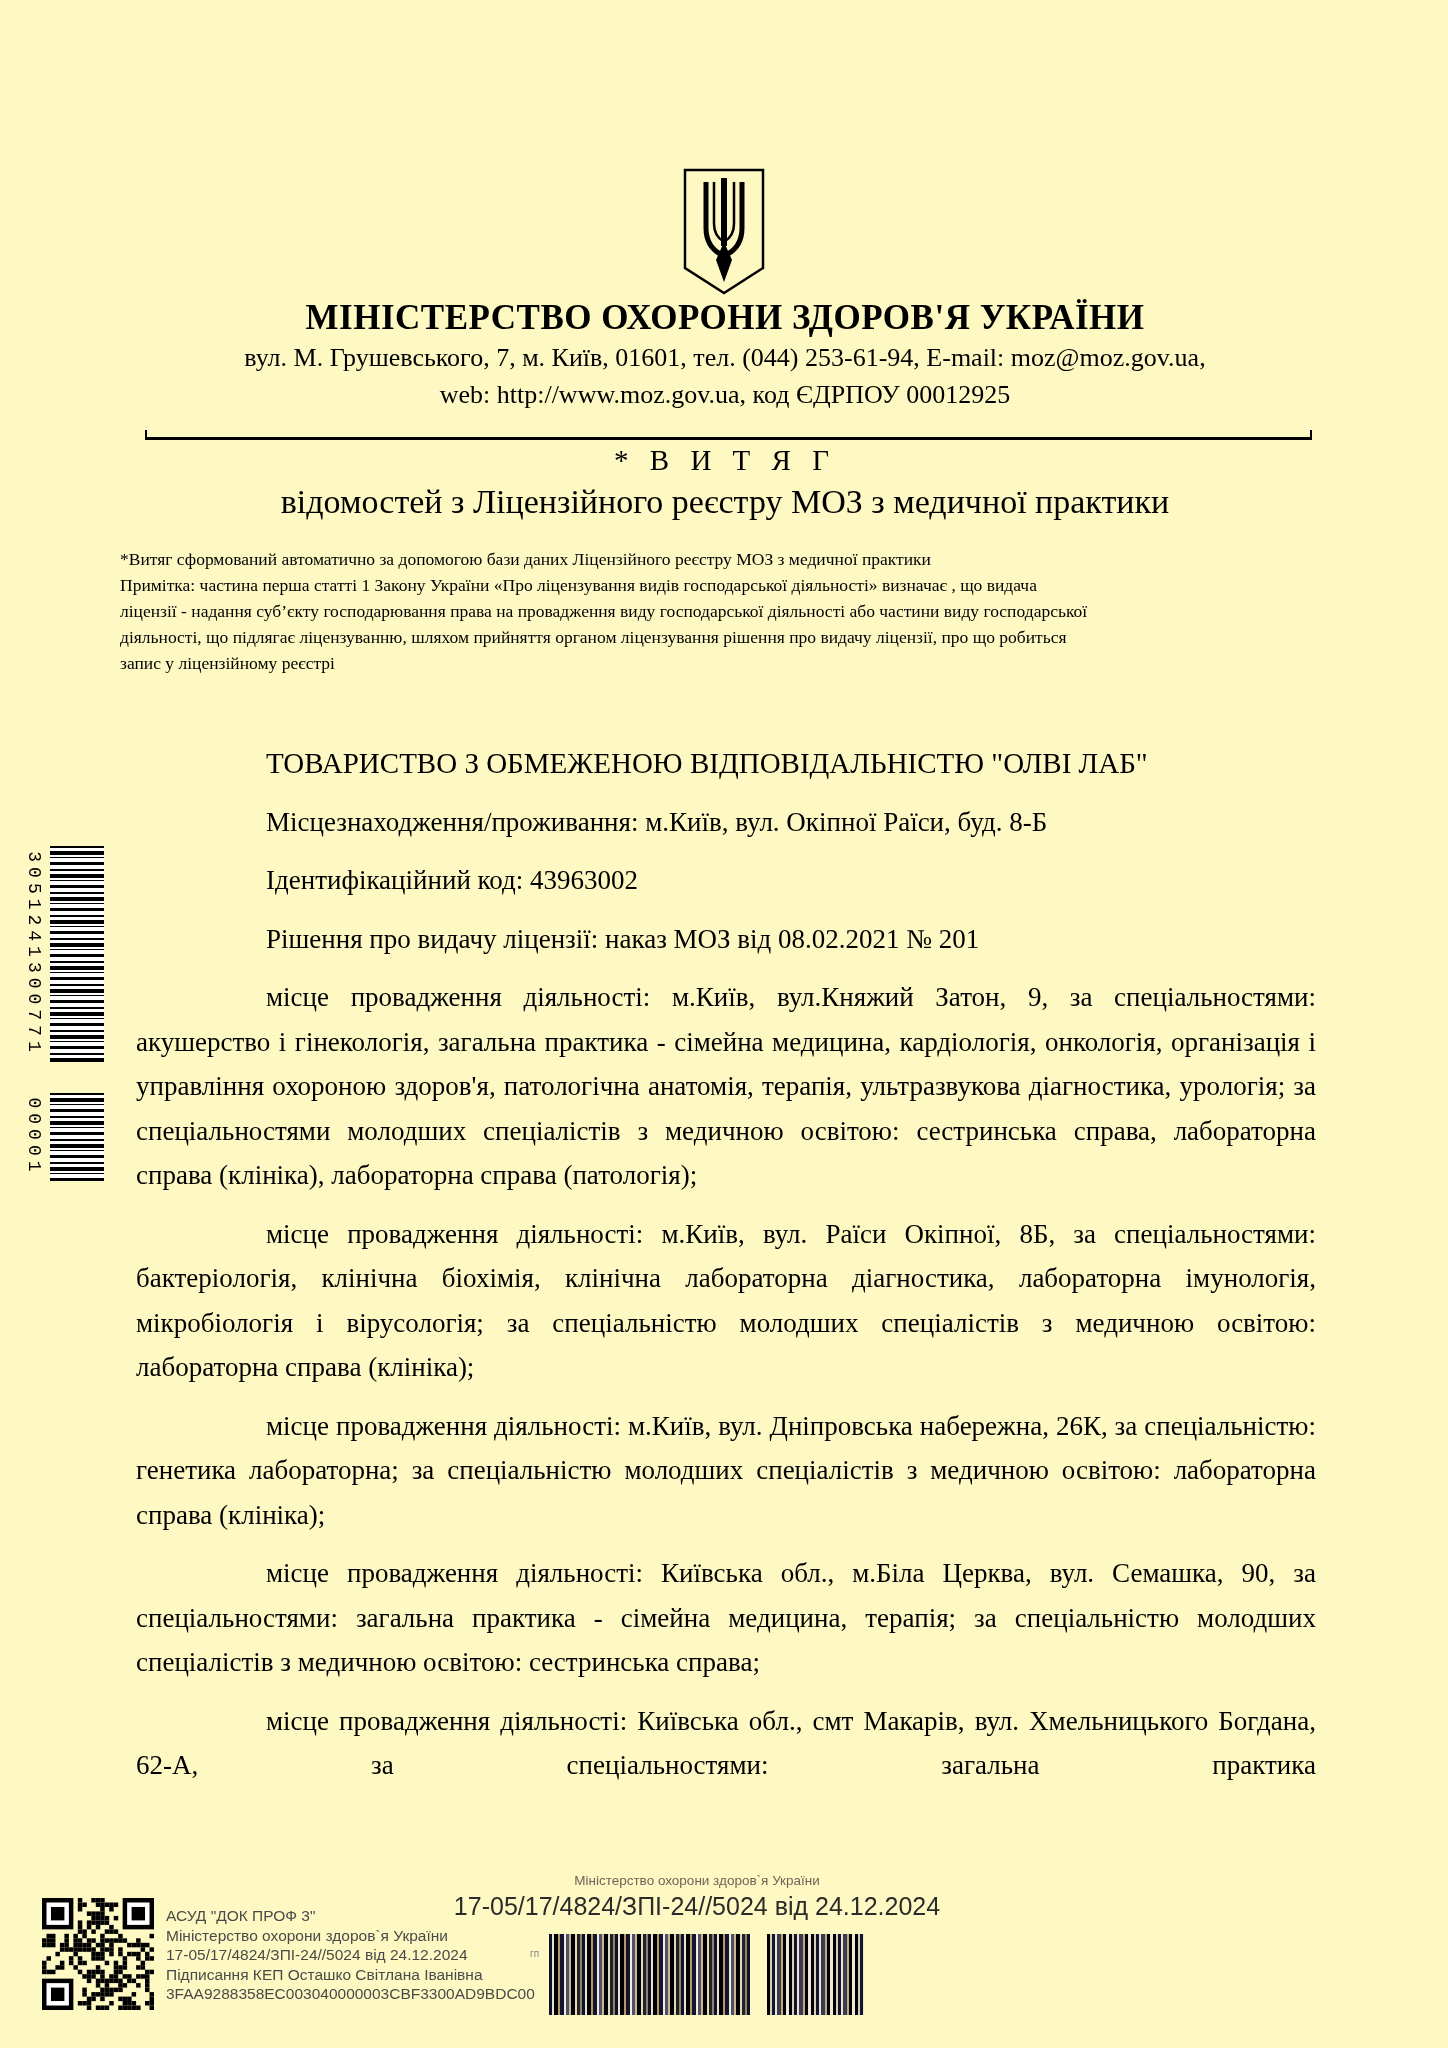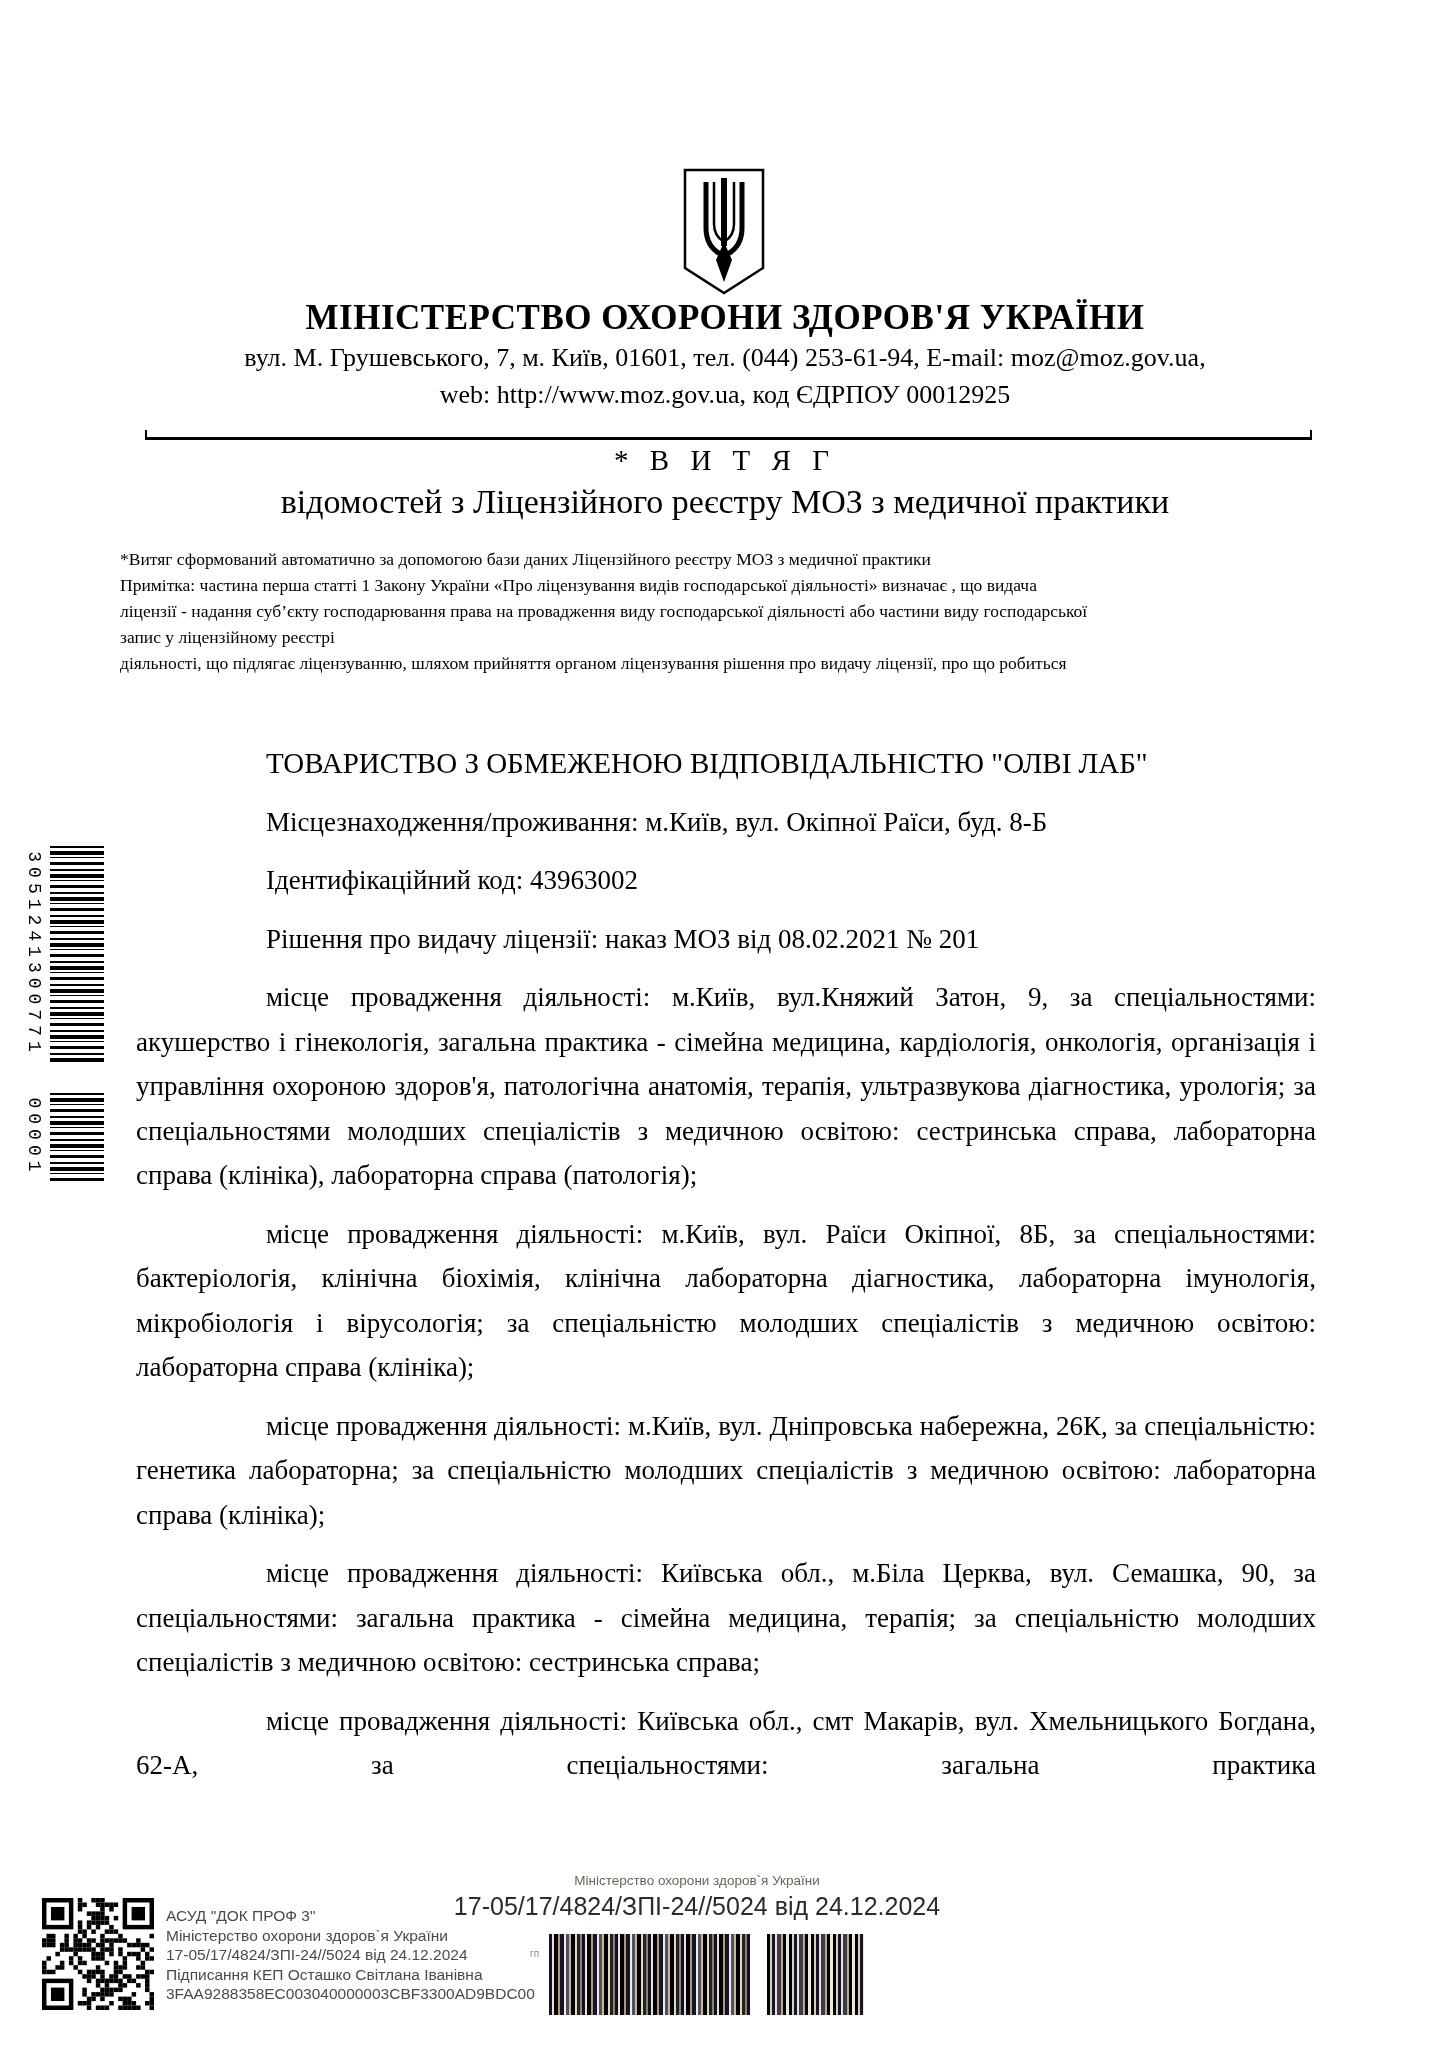--- a/index.html
+++ b/index.html
@@ -1,16 +1,16 @@
 <!DOCTYPE html>
 <html><head>
 <meta charset="utf-8">
 <style>
   html,body{margin:0;padding:0;background:#e8e8e8;}
-  .page{position:relative;width:1448px;height:2048px;background:#ffffff;margin:0 auto;
+  .page{position:relative;width:1448px;height:2048px;background:#fef9c3;margin:0 auto;
         font-family:"Liberation Serif",serif;color:#000;overflow:hidden;}
 
   
   .logo{position:absolute;left:682px;top:168px;width:84px;height:128px;}
   .h-center{position:absolute;left:120px;width:1210px;text-align:center;}
   .ministry-title{top:298px;font-size:35px;font-weight:bold;letter-spacing:.5px;}
   .addr1{top:343px;font-size:26px;}
   .addr2{top:380px;font-size:26px;}
   .divider{position:absolute;left:145px;top:430px;width:1163px;height:7px;
            border-bottom:3px solid #000;border-left:2px solid #000;border-right:2px solid #000;}
@@ -77,22 +77,22 @@
 
   <div class="divider"></div>
 
   <div class="h-center vytiah">* В И Т Я Г</div>
   <div class="h-center subtitle">відомостей з Ліцензійного реєстру МОЗ з медичної практики</div>
 
   <div class="note">
     <div>*Витяг сформований автоматично за допомогою бази даних Ліцензійного реєстру МОЗ з медичної практики</div>
     <div>Примітка: частина перша статті 1 Закону України «Про ліцензування видів господарської діяльності» визначає , що видача</div>
     <div>ліцензії - надання суб’єкту господарювання права на провадження виду господарської діяльності або частини виду господарської</div>
+    <div>діяльності, що підлягає ліцензуванню, шляхом прийняття органом ліцензування рішення про видачу ліцензії, про що робиться</div>
     <div>запис у ліцензійному реєстрі</div>
-    <div>діяльності, що підлягає ліцензуванню, шляхом прийняття органом ліцензування рішення про видачу ліцензії, про що робиться</div>
   </div>
 
   <div class="body-text">
     <p class="p-caps">ТОВАРИСТВО З ОБМЕЖЕНОЮ ВІДПОВІДАЛЬНІСТЮ "ОЛВІ ЛАБ"</p>
     <p>Місцезнаходження/проживання: м.Київ, вул. Окіпної Раїси, буд. 8-Б</p>
     <p>Ідентифікаційний код: 43963002</p>
     <p>Рішення про видачу ліцензії: наказ МОЗ від 08.02.2021 № 201</p>
     <p>місце провадження діяльності: м.Київ, вул.Княжий Затон, 9, за спеціальностями: акушерство і гінекологія, загальна практика - сімейна медицина, кардіологія, онкологія, організація і управління охороною здоров'я, патологічна анатомія, терапія, ультразвукова діагностика, урологія; за спеціальностями молодших спеціалістів з медичною освітою: сестринська справа, лабораторна справа (клініка), лабораторна справа (патологія);</p>
     <p>місце провадження діяльності: м.Київ, вул. Раїси Окіпної, 8Б, за спеціальностями: бактеріологія, клінічна біохімія, клінічна лабораторна діагностика, лабораторна імунологія, мікробіологія і вірусологія; за спеціальністю молодших спеціалістів з медичною освітою: лабораторна справа (клініка);</p>
     <p>місце провадження діяльності: м.Київ, вул. Дніпровська набережна, 26К, за спеціальністю: генетика лабораторна; за спеціальністю молодших спеціалістів з медичною освітою: лабораторна справа (клініка);</p>

